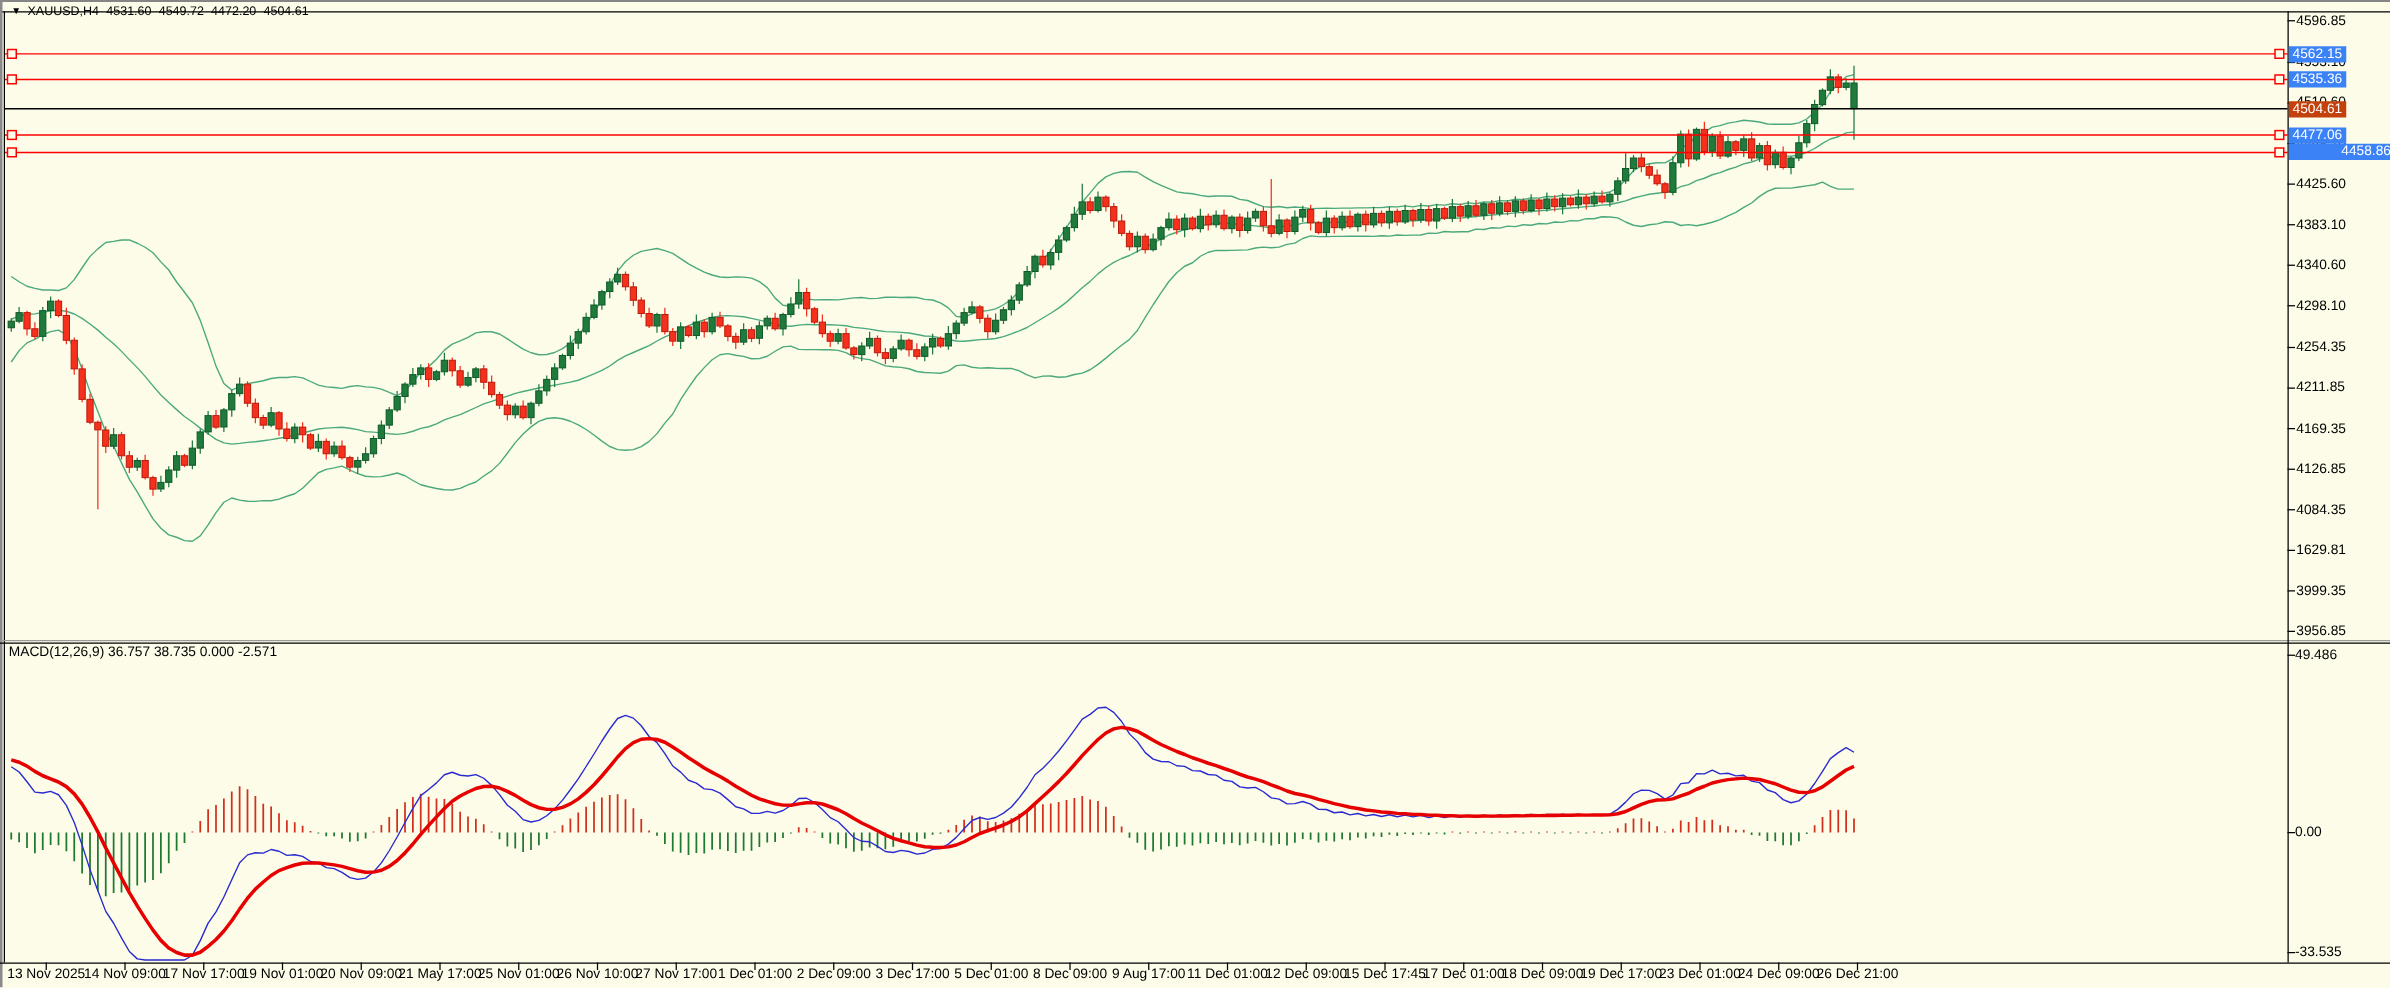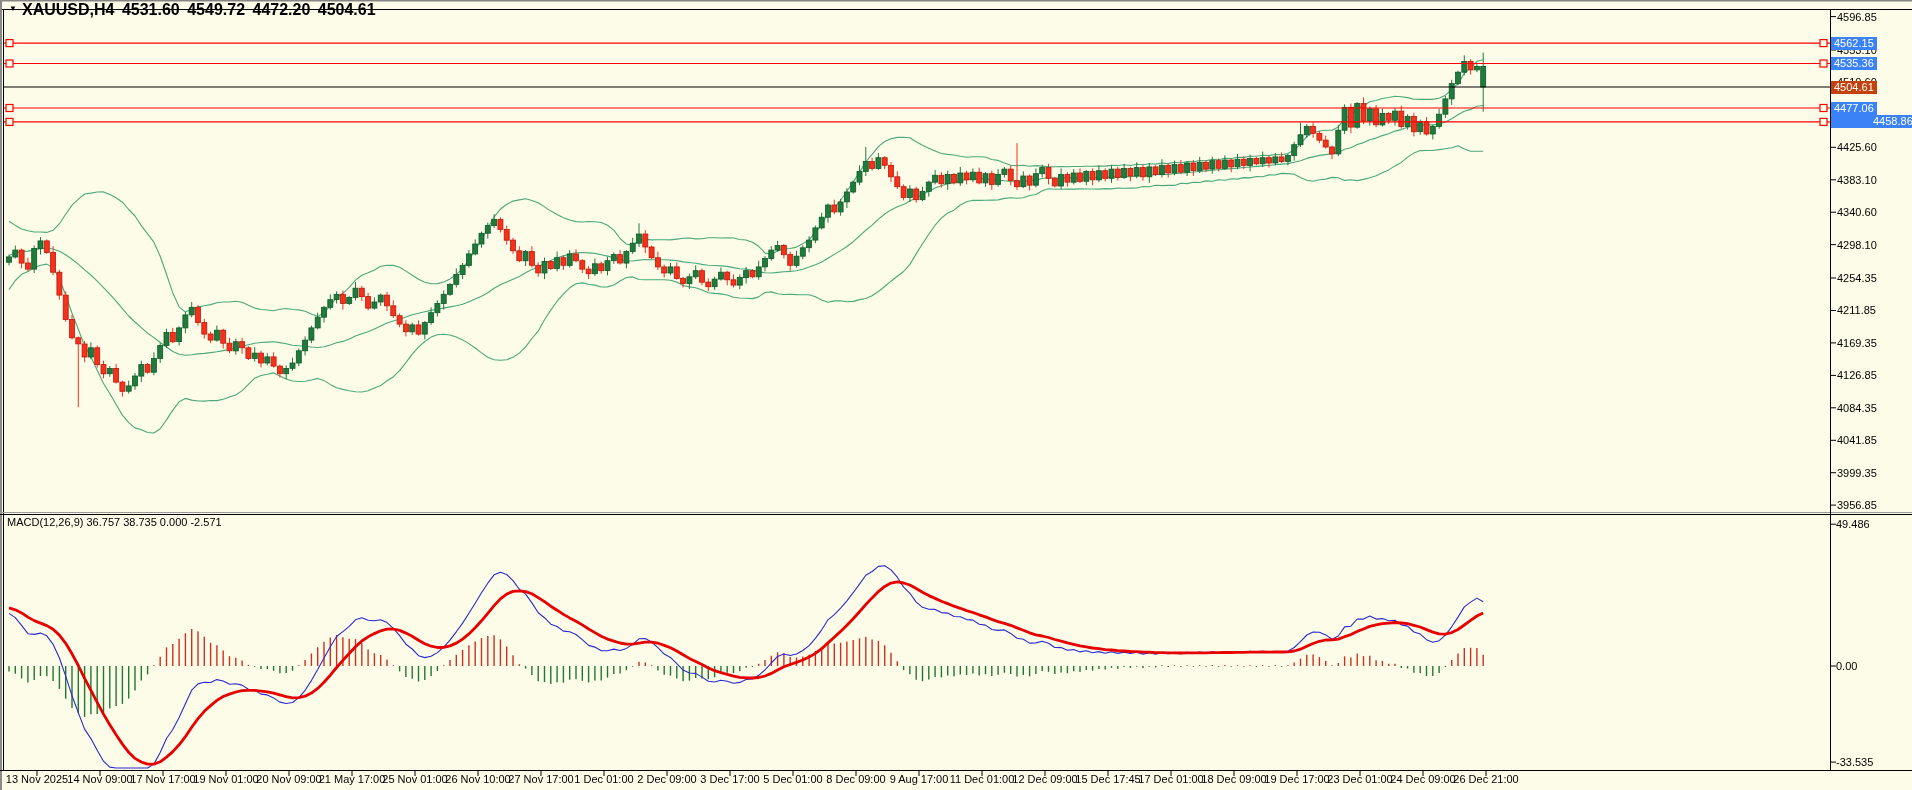--- a/index.html
+++ b/index.html
@@ -4,21 +4,21 @@
 <style>
   html,body{margin:0;padding:0}
   body{
     width:1912px;height:790px;position:relative;overflow:hidden;
     background:#fcfce9;
     font-family:"Liberation Sans", sans-serif;
     -webkit-font-smoothing:none;
   }
   #plot{position:absolute;left:0;top:0;z-index:1}
   .lbl{position:absolute;font-size:11px;line-height:13px;color:#000;white-space:nowrap;z-index:2}
-  .title{left:22px;top:3px;font-size:16px;font-weight:bold;word-spacing:3px}
+  .title{left:22px;top:3px;font-size:10px;font-weight:normal;word-spacing:3px}
   .tri{position:absolute;left:9px;top:4px;font-size:8px;color:#000;z-index:2}
   .macd-lbl{left:7px;top:516px;font-size:11px}
   .ptick{left:1837px}
   .mtick{left:1836px}
   .ttick{top:773px;transform:translateX(-50%)}
   .tag{
     position:absolute;left:1831px;height:13px;line-height:13px;
     font-size:11px;color:#fff;padding:0 3px 0 3px;z-index:3;white-space:nowrap;
   }
   .tag.red{background:#3b82f6}
@@ -832,21 +832,21 @@
     <div class="lbl ptick" style="top: 109px;">4468.10</div>
     <div class="lbl ptick" style="top: 141px;">4425.60</div>
     <div class="lbl ptick" style="top: 174px;">4383.10</div>
     <div class="lbl ptick" style="top: 206px;">4340.60</div>
     <div class="lbl ptick" style="top: 239px;">4298.10</div>
     <div class="lbl ptick" style="top: 272px;">4254.35</div>
     <div class="lbl ptick" style="top: 304px;">4211.85</div>
     <div class="lbl ptick" style="top: 337px;">4169.35</div>
     <div class="lbl ptick" style="top: 369px;">4126.85</div>
     <div class="lbl ptick" style="top: 402px;">4084.35</div>
-    <div class="lbl ptick" style="top: 434px;">4041.85</div>
+    <div class="lbl ptick" style="top: 434px;">1629.81</div>
     <div class="lbl ptick" style="top: 467px;">3999.35</div>
     <div class="lbl ptick" style="top: 499px;">3956.85</div>
   </div>
 <div id="macd-axis">
     <div class="lbl mtick" style="top: 518px;">49.486</div>
     <div class="lbl mtick" style="top: 660px;">0.00</div>
     <div class="lbl mtick" style="top: 756px;">-33.535</div>
   </div>
 <div id="time-axis">
     <div class="lbl ttick" style="left: 37px;">13 Nov 2025</div>

